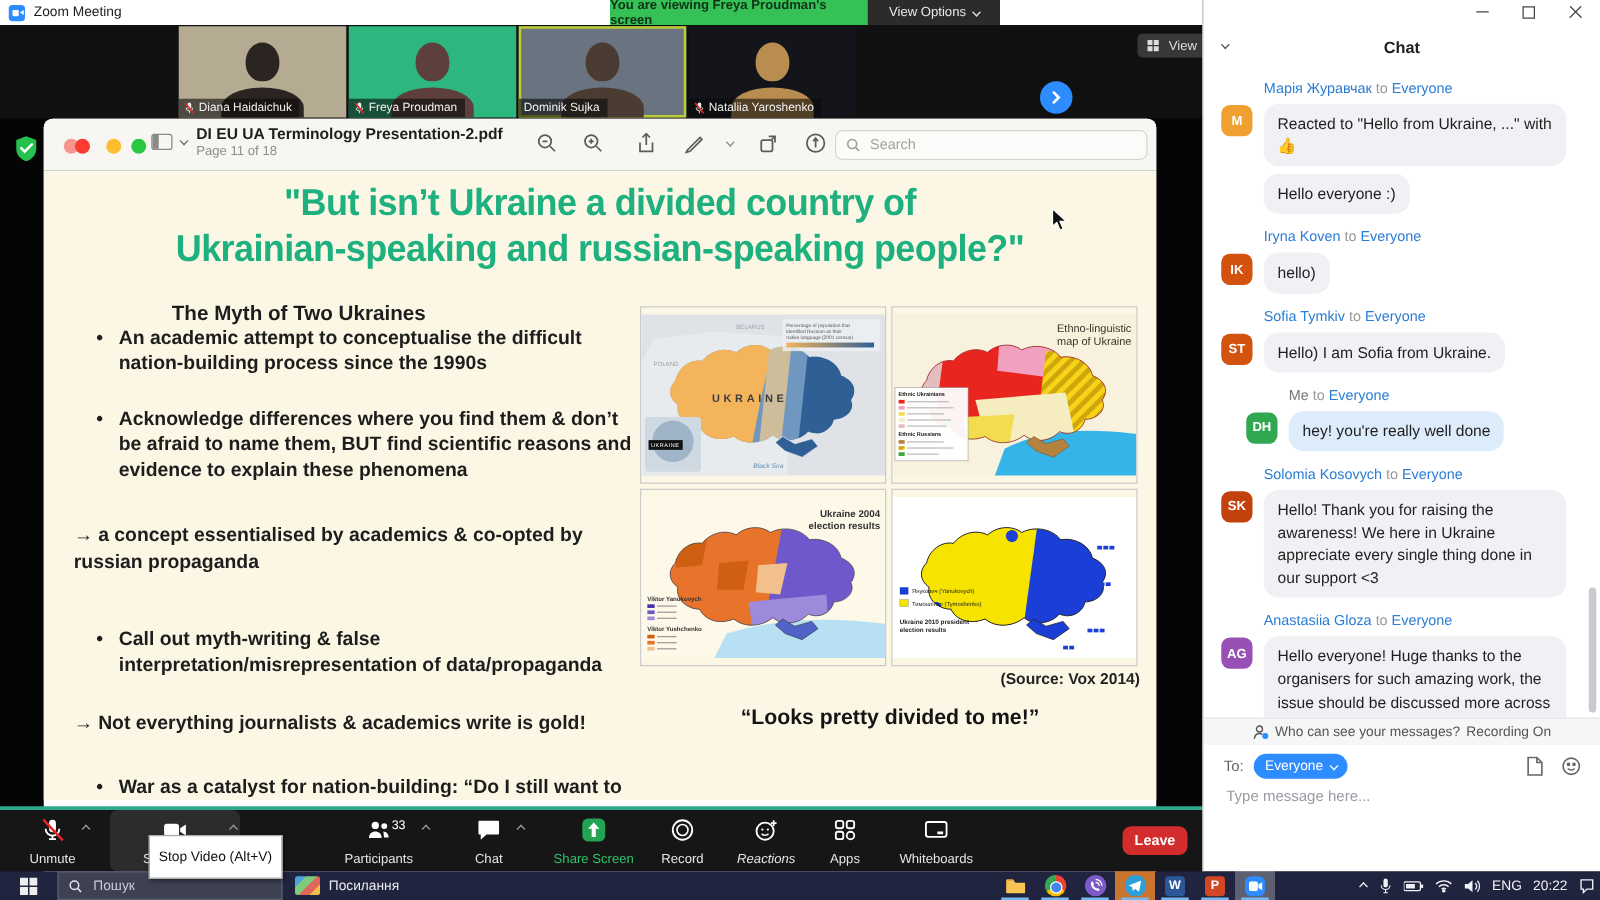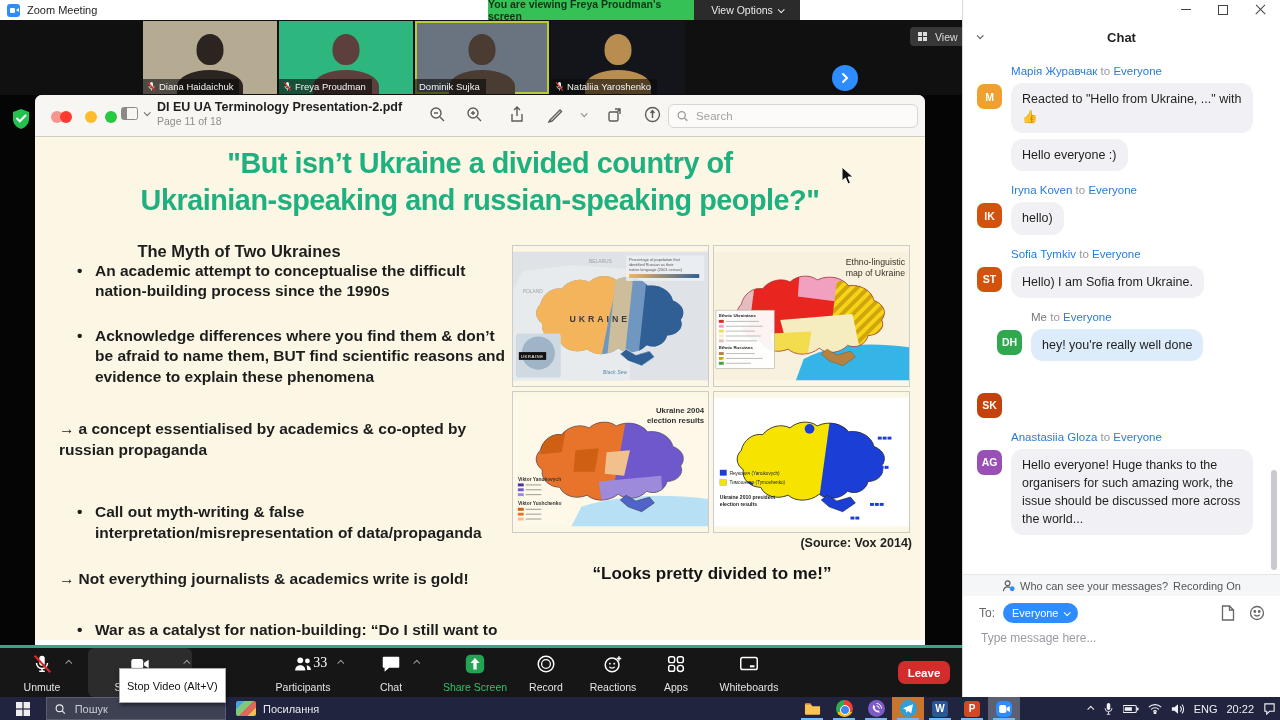--- a/index.html
+++ b/index.html
@@ -81,21 +81,21 @@
   .map-source{text-align:right;font-size:12.5px;font-weight:700;color:#222;margin-top:3px;}
   .map-quote{text-align:center;font-size:17px;font-weight:700;color:#141414;margin-top:14px;}
   .cursor{position:absolute;left:806px;top:29px;z-index:5;}
   
   .zoom-toolbar{position:absolute;left:0;top:648px;width:962px;height:49px;background:#161616;}
   .tb-btn{position:absolute;top:0;height:49px;display:flex;flex-direction:column;align-items:center;border:none;background:transparent;
     color:#e4e4e4;font-family:inherit;padding-top:5px;cursor:pointer;}
   .tb-btn .lbl{font-size:10.5px;margin-top:3px;white-space:nowrap;}
   .tb-btn.green .lbl{color:#2bc46a;}
   .tb-caret{position:absolute;right:2px;top:12px;color:#9a9a9a;}
-  .tb-badge{position:absolute;left:62%;top:7px;font-size:14px;color:#fff;font-family:Liberation Serif, serif;}
+  .tb-badge{position:absolute;left:62%;top:7px;font-size:10px;color:#fff;}
   .tb-highlight{background:#2c2c2c;border-radius:6px;}
   .tooltip{position:absolute;left:119px;top:20px;height:35px;background:#fff;border:1px solid #ababab;box-shadow:1px 2px 4px rgba(0,0,0,.5);
     font-size:11px;color:#111;display:flex;align-items:center;padding:0 7px;z-index:6;}
   .leave-btn{position:absolute;right:12px;top:13px;width:52px;height:23px;background:#d22c2c;color:#fff;border:none;border-radius:7px;
     font-size:11.5px;font-weight:700;font-family:inherit;cursor:pointer;}
   
   .taskbar{position:absolute;left:0;top:697px;width:1280px;height:23px;background:#21243f;display:flex;align-items:center;}
   .tb-start{width:46px;height:23px;display:flex;align-items:center;justify-content:center;}
   .tb-search{width:180px;height:23px;background:#3d4152;border:1px solid #5a5e72;display:flex;align-items:center;gap:7px;padding:0 8px;}
   .tb-search input{background:transparent;border:none;outline:none;color:#d8dae2;font-size:11px;width:100%;font-family:inherit;}
@@ -522,21 +522,21 @@
             </svg></span>
           <span class="lbl">Share Screen</span>
         </button>
         <button class="tb-btn" style="left: 516px; width: 60px;">
           <span><svg width="22" height="22" viewBox="0 0 24 24" fill="none" stroke="#fff">
               <circle cx="12" cy="12" r="8.5" stroke-width="1.6"></circle>
               <circle cx="12" cy="12" r="4.8" stroke-width="1.4"></circle>
             </svg></span>
           <span class="lbl">Record</span>
         </button>
-        <button class="tb-btn" style="left: 580px; width: 66px;">
+        <button class="tb-btn" style="left: 580px; width: 66px; font-style: italic;">
           <span><svg width="22" height="22" viewBox="0 0 24 24" fill="none" stroke="#fff">
               <circle cx="11" cy="13" r="7.5" stroke-width="1.6"></circle>
               <circle cx="8.6" cy="11.6" r="1" fill="#fff" stroke="none"></circle>
               <circle cx="13.4" cy="11.6" r="1" fill="#fff" stroke="none"></circle>
               <path d="M8 15.2a4 4 0 0 0 6 0" stroke-width="1.4"></path>
               <path d="M18.5 3.5v5M16 6h5" stroke-width="1.6"></path>
             </svg></span>
           <span class="lbl">Reactions</span>
         </button>
         <button class="tb-btn" style="left: 652px; width: 48px;">
@@ -687,20 +687,26 @@
           <div class="avatar" style="background: rgb(47, 168, 79); margin-left: 20px;">DH</div>
           <div class="group-body">
             <div class="sender-line"><span class="sender-name me">Me</span> <span class="sender-to">to</span> <span class="sender-everyone">Everyone</span></div>
             <div class="bubble-wrap">
               <div class="bubble">hey! you're really well done</div>
             </div>
           </div>
         </div>
         <div class="chat-group">
           <div class="avatar" style="background: #c2410c;">SK</div>
+          <div class="group-body">
+            <div class="sender-line"><span class="sender-name">Solomia Kosovych</span> <span class="sender-to">to</span> <span class="sender-everyone">Everyone</span></div>
+            <div class="bubble-wrap">
+              <div class="bubble">Hello! Thank you for raising the awareness! We here in Ukraine appreciate every single thing done in our support &lt;3</div>
+            </div>
+          </div>
         </div>
         <div class="chat-group">
           <div class="avatar" style="background: rgb(152, 80, 181);">AG</div>
           <div class="group-body">
             <div class="sender-line"><span class="sender-name">Anastasiia Gloza</span> <span class="sender-to">to</span> <span class="sender-everyone">Everyone</span></div>
             <div class="bubble-wrap">
               <div class="bubble">Hello everyone! Huge thanks to the organisers for such amazing work, the issue should be discussed more across the world...</div>
             </div>
           </div>
         </div>

